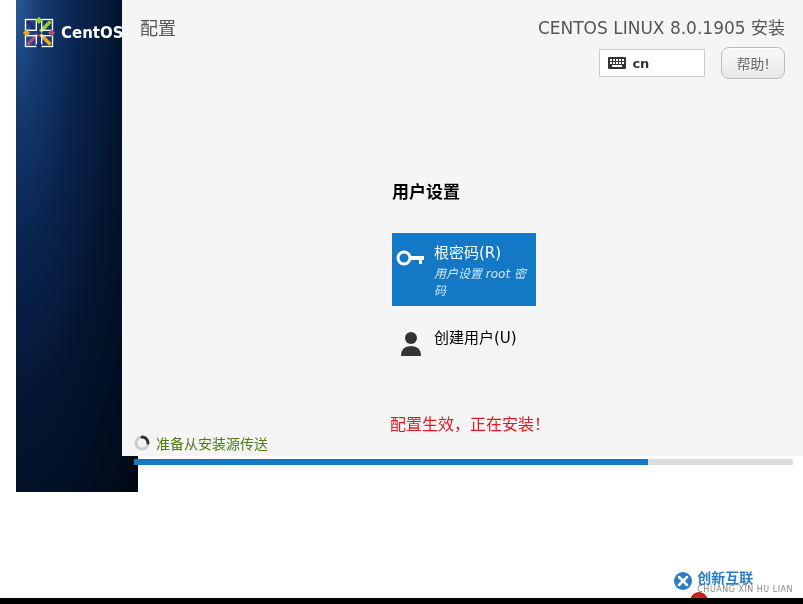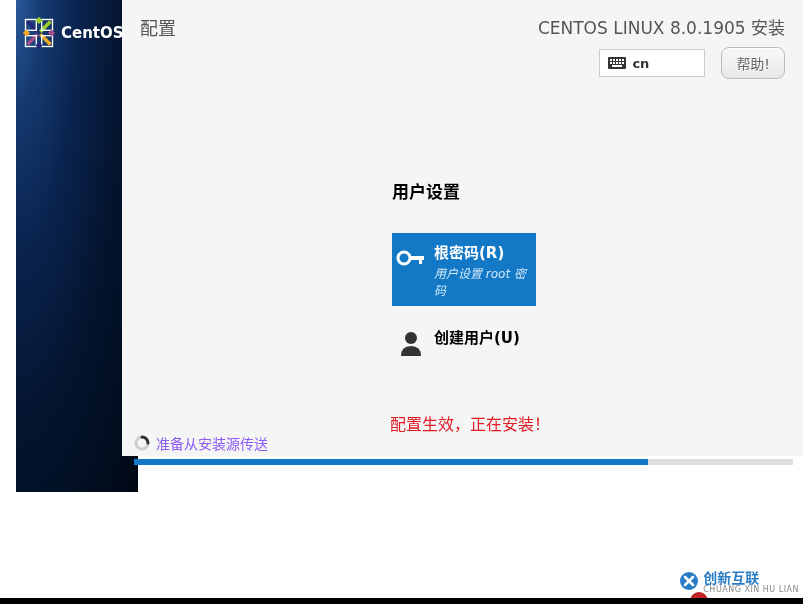--- a/index.html
+++ b/index.html
@@ -130,21 +130,21 @@
       flex-shrink: 0;
       margin-right: 8px;
       margin-top: 2px;
     }
     .setting-texts {
       display: flex;
       flex-direction: column;
     }
     .setting-title {
       font-size: 15px;
-      font-weight: bold;
+      font-weight: normal;
     }
     .setting-item.selected .setting-title {
       color: #fff;
     }
     .setting-desc {
       font-size: 12px;
       font-style: italic;
       color: #777;
       margin-top: 2px;
     }
@@ -169,39 +169,39 @@
       align-items: center;
       gap: 6px;
       margin-bottom: 6px;
     }
     .spinner {
       width: 16px;
       height: 16px;
     }
     .progress-text {
       font-size: 14px;
-      color: #8b5cf6;
+      color: #4d7c0f;
     }
     .progress-bar {
       width: 100%;
       height: 6px;
       background: #ddd;
       position: relative;
     }
     .progress-fill {
       height: 100%;
       background: #1378c5;
       width: 78%;
     }
     .watermark {
       position: absolute;
       right: 0;
       bottom: 6px;
       background: rgba(255,255,255,0.9);
-      padding: 4px 4px 4px 6px;
+      padding: 4px 10px 4px 6px;
       display: flex;
       align-items: center;
       gap: 4px;
     }
     .wm-icon {
       width: 20px;
       height: 20px;
     }
     .wm-text {
       color: #2a7dc5;

